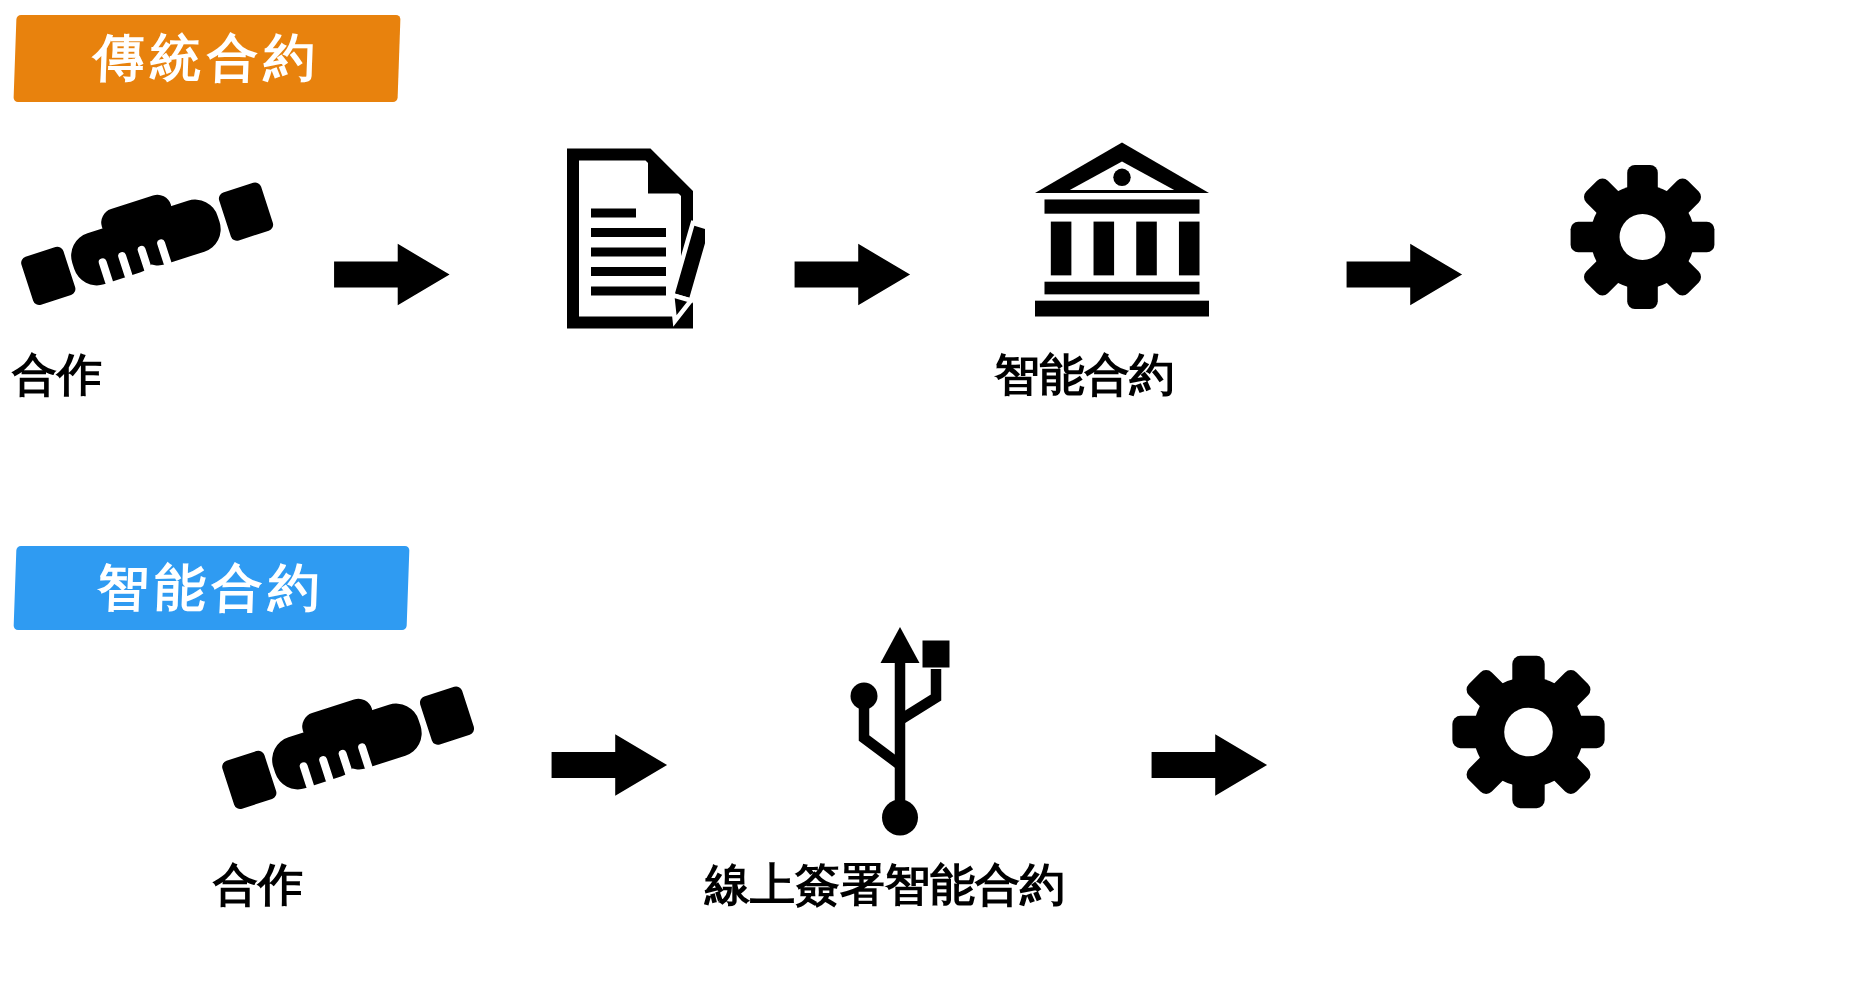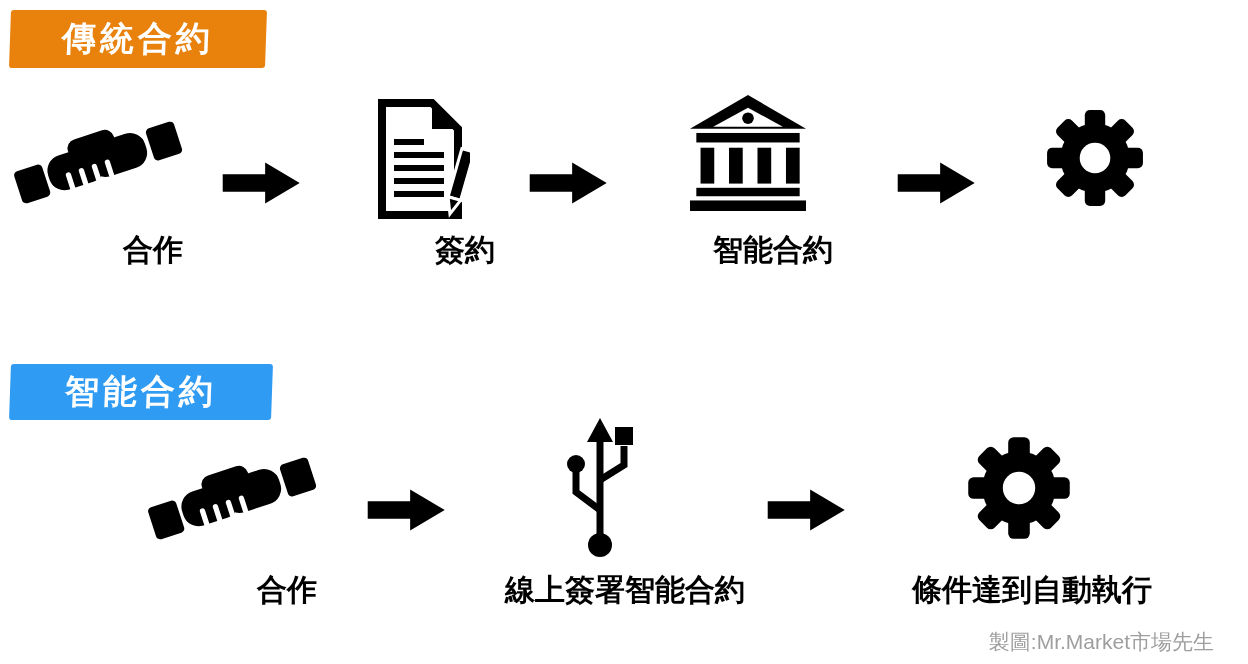--- a/index.html
+++ b/index.html
@@ -20,21 +20,21 @@
     transform: skewX(-2deg);
   }
   .badge-traditional { left: 10px; top: 10px; width: 256px; height: 58px; background: #E8820D; }
   .badge-smart      { left: 10px; top: 364px; width: 262px; height: 56px; background: #2F9BF2; }
 
   .icon-box { position: absolute; }
   .icon-box svg { width: 100%; height: 100%; display: block; }
 
   .step-label {
     position: absolute;
-    text-align: right;
+    text-align: left;
     font-weight: 700;
     font-size: 30px;
     color: #000;
     white-space: nowrap;
   }
 
   .arrow { position: absolute; }
   .arrow svg { width: 100%; height: 100%; display: block; }
 
   
@@ -50,21 +50,21 @@
   .lb3 { left: 663px;  width: 170px; top: 230px; }
   .lb4 { left: 1044px; width: 102px; top: 230px; }
 
   
   .hs2   { left: 142px; top: 438px; width: 175px; height: 105px; }
   .usb1  { left: 550px; top: 418px; width: 100px; height: 145px; }
   .gear2 { left: 965px; top: 432px; width: 108px; height: 112px; }
   .arb1 { left: 358px; top: 488px; width: 98px; height: 44px; }
   .arb2 { left: 758px; top: 488px; width: 98px; height: 44px; }
   .lbb1 { left: 142px; width: 175px; top: 570px; }
-  .lbb2 { left: 495px; width: 250px; top: 570px; }
+  .lbb2 { left: 470px; width: 250px; top: 570px; }
   .lbb3 { left: 902px; width: 250px; top: 570px; }
 
   .credit {
     position: absolute;
     right: 34px; top: 628px;
     font-size: 21px;
     color: #9E9E9E;
     font-weight: 400;
   }
   .defs-hidden { position: absolute; width: 0; height: 0; overflow: hidden; }
@@ -167,21 +167,20 @@
     <svg class="arrow-orange">
         <use href="#sym-arrow" xlink:href="#sym-arrow"></use>
       </svg>
   </div>
 
   <div class="icon-box doc1">
     <svg>
         <use href="#sym-document" xlink:href="#sym-document"></use>
       </svg>
   </div>
-  <div class="step-label lb2">簽約</div>
 
   <div class="arrow ar2">
     <svg class="arrow-orange">
         <use href="#sym-arrow" xlink:href="#sym-arrow"></use>
       </svg>
   </div>
 
   <div class="icon-box bank1">
     <svg>
         <use href="#sym-bank" xlink:href="#sym-bank"></use>
@@ -229,17 +228,15 @@
     <svg class="arrow-blue">
         <use href="#sym-arrow" xlink:href="#sym-arrow"></use>
       </svg>
   </div>
 
   <div class="icon-box gear2">
     <svg>
         <use href="#sym-gear" xlink:href="#sym-gear"></use>
       </svg>
   </div>
-  <div class="step-label lbb3">條件達到自動執行</div>
-
-  <div class="credit">製圖:Mr.Market市場先生</div>
+
 
 </div>
 
 </body></html>

